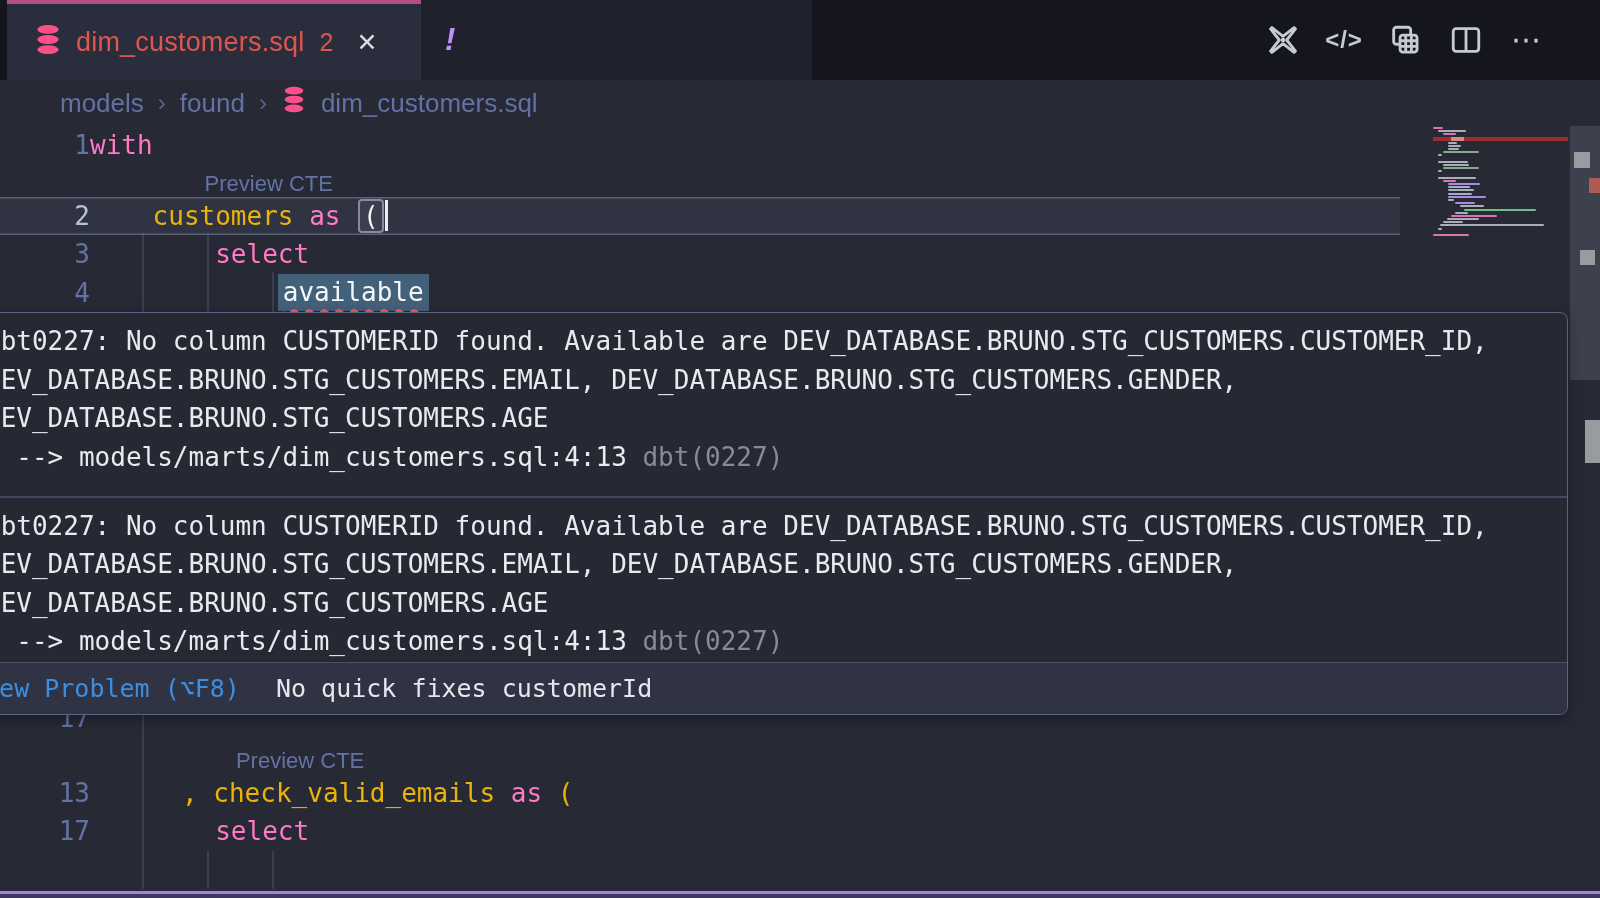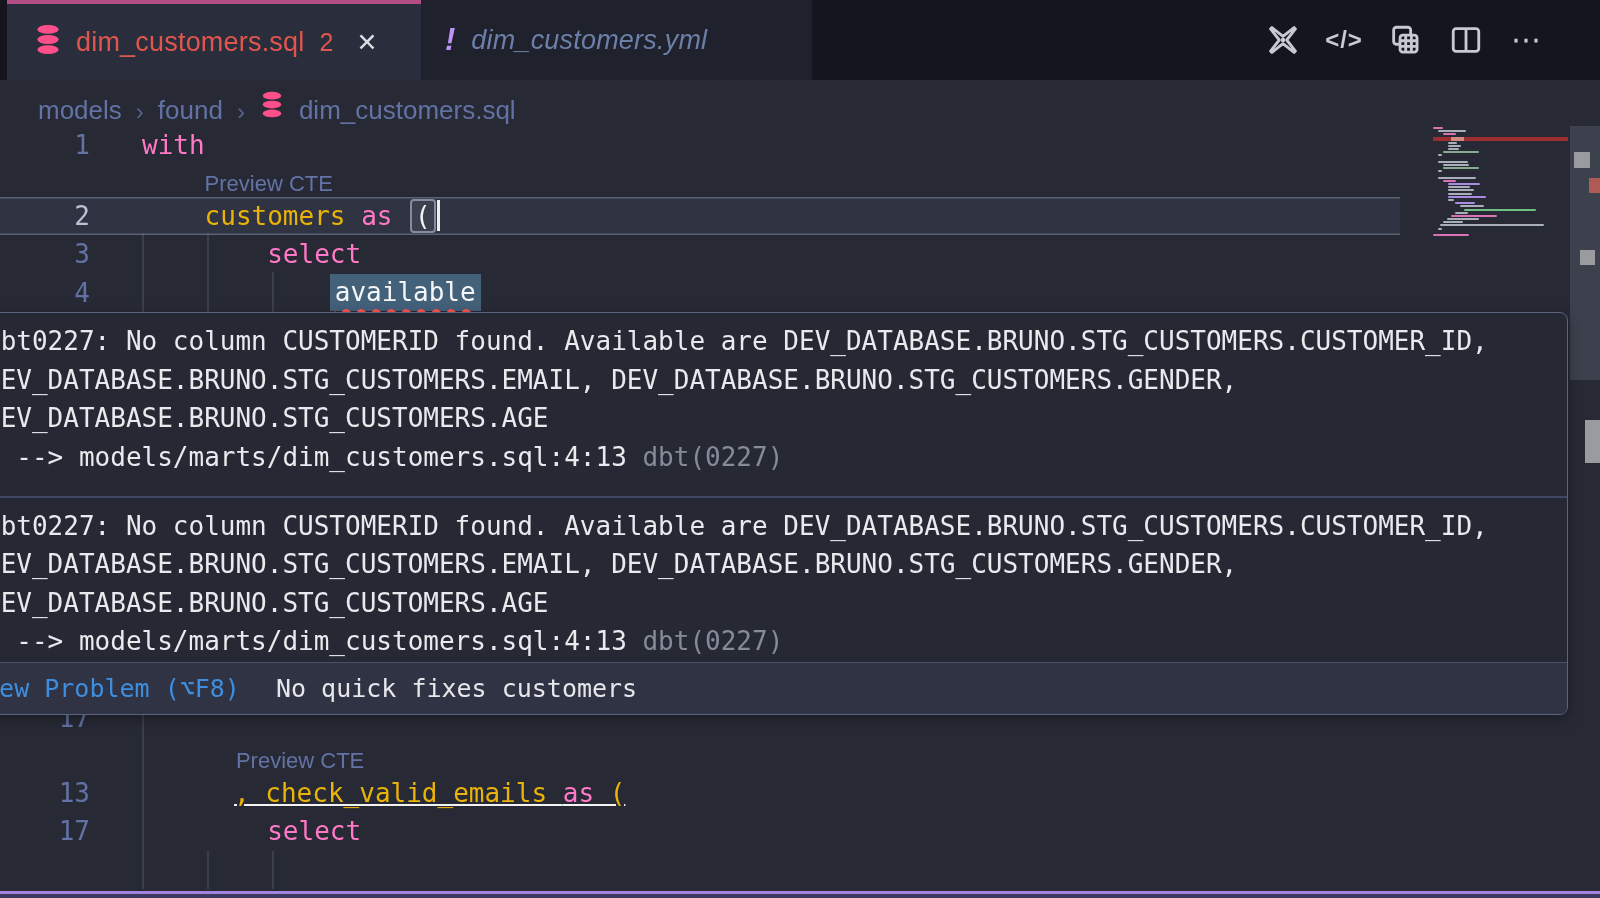--- a/index.html
+++ b/index.html
@@ -20,33 +20,33 @@
   .tab-yml .tab-label { color:#6b7fa8; font-style:italic; }
 
   .tab-actions { position:absolute; right:56px; top:0; height:80px; display:flex; align-items:center; gap:27px; }
   .action-ic { width:34px; height:34px; display:flex; align-items:center; justify-content:center; color:#c8cad1; cursor:pointer; }
   .action-ic svg { stroke:#c8cad1; }
   .code-glyph { font-size:24px; font-weight:bold; color:#c8cad1; letter-spacing:1px; }
   .dots-glyph { font-size:30px; color:#c8cad1; letter-spacing:2px; line-height:10px; }
 
   
   .breadcrumb { position:absolute; top:80px; left:0; width:1600px; height:46px; background:#272a35;
-                display:flex; align-items:flex-end; padding-left:38px; gap:14px; font-size:26px; color:#6272a4; }
+                display:flex; align-items:center; padding-left:60px; gap:14px; font-size:26px; color:#6272a4; }
   .crumb { cursor:pointer; }
   .crumb-sep { color:#566388; font-size:24px; }
   .db-icon { display:inline-block; }
 
   
   .editor { position:absolute; top:126px; left:0; width:1600px; height:772px; background:#272a35;
             font-family:"DejaVu Sans Mono", monospace; }
   .code-top { position:absolute; top:0; left:0; width:1600px; }
   .code-bottom { position:absolute; top:573px; left:0; width:1600px; }
   .row { display:flex; align-items:center; height:38.5px; font-size:26px; color:#f2f3f5; white-space:pre; }
   .row .ln { flex:0 0 90px; text-align:right; color:#6272a4; cursor:pointer; }
-  .row .code { margin-left:52px; display:flex; align-items:center; }
+  .row .code { display:flex; align-items:center; }
   .row.current { width:1400px; background:rgba(68,72,92,.32);
                  box-shadow: inset 0 1.5px 0 rgba(130,136,162,.55), inset 0 -1.5px 0 rgba(130,136,162,.55); }
   .row.current .ln { color:#b9c1d4; }
   .lens-row { height:32px; display:flex; align-items:flex-end; }
   .lens-row .lens { font-family:"Liberation Sans", sans-serif; font-size:22px; color:#6373a5; cursor:pointer; }
   .tk-kw { color:#ff79c6; }
   .tk-fg { color:#eab308; }
   .tk-brkt { border:2px solid #868ba0; border-radius:4px; background:rgba(255,255,255,.06);
              padding:0 3px; margin-left:2px; color:#f3f4f6; }
   .tk-caret { display:inline-block; width:3px; height:31px; background:#eceef2; margin-left:1px; }
@@ -95,21 +95,20 @@
           <ellipse cx="12" cy="12.6" rx="8.6" ry="3.6"></ellipse>
           <ellipse cx="12" cy="20.8" rx="8.6" ry="3.6"></ellipse>
         </svg>
       </span>
       <span class="tab-label">dim_customers.sql</span>
       <span class="tab-badge">2</span>
       <span class="tab-close">✕</span>
     </div>
     <div class="tab tab-yml">
       <span class="warn-glyph">!</span>
-      <span class="tab-label">dim_customers.yml</span>
     </div>
 
     <div class="tab-actions">
       <span class="action-ic">
         <svg width="34" height="34" viewBox="0 0 24 24" fill="none" stroke-width="2" stroke-linecap="round" stroke-linejoin="round">
           <path d="M4.2 3.2 L12 9.4 L19.8 3.2 L20.8 4.2 L14.6 12 L20.8 19.8 L19.8 20.8 L12 14.6 L4.2 20.8 L3.2 19.8 L9.4 12 L3.2 4.2 Z"></path>
           <circle cx="12" cy="12" r="1.6" fill="#c8cad1" stroke="none"></circle>
         </svg>
       </span>
       <span class="action-ic code-glyph">&lt;/&gt;</span>
@@ -161,21 +160,21 @@
         </div>
         <div class="row current"><span class="ln">2</span><span class="code" style="padding-left: 62.6px;"><span class="tk-fg">customers </span><span class="tk-kw">as</span><span class="tk-fg"> </span><span class="tk-brkt">(</span><span class="tk-caret"></span></span></div>
         <div class="row"><span class="ln">3</span><span class="code" style="padding-left: 125.2px;"><span class="tk-kw">select</span></span></div>
         <div class="row"><span class="ln">4</span><span class="code" style="padding-left: 187.8px;"><span class="tk-errword">available</span></span></div>
       </div>
     <div class="code-bottom" id="code-bottom">
         <div class="row"><span class="ln">17</span><span class="code" style="padding-left: 0px;"></span></div>
         <div class="lens-row" style="height: 36px;">
           <span class="lens" style="margin-left: 235.9px;">Preview CTE</span>
         </div>
-        <div class="row"><span class="ln">13</span><span class="code" style="padding-left: 92px; text-decoration: underline;"><span class="tk-fg">, check_valid_emails </span><span class="tk-kw">as</span><span class="tk-fg"> (</span></span></div>
+        <div class="row"><span class="ln">13</span><span class="code" style="padding-left: 92px;"><span class="tk-fg">, check_valid_emails </span><span class="tk-kw">as</span><span class="tk-fg"> (</span></span></div>
         <div class="row"><span class="ln">17</span><span class="code" style="padding-left: 125.2px;"><span class="tk-kw">select</span></span></div>
       </div>
 
     <div class="minimap" id="minimap">
         <div class="mini-line" style="margin-left: 0px; width: 10px; background: rgb(217, 115, 180);"></div>
         <div class="mini-line" style="margin-left: 5px; width: 28px; background: rgb(169, 174, 187);"></div>
         <div class="mini-line" style="margin-left: 10px; width: 13px; background: rgb(217, 115, 180);"></div>
         <div class="mini-err">
           <div class="seg"></div>
         </div>
@@ -225,19 +224,19 @@
       </div>
       <div class="hover-divider"></div>
       <div class="hover-block">
         <div class="hover-line">dbt0227: No column CUSTOMERID found. Available are DEV_DATABASE.BRUNO.STG_CUSTOMERS.CUSTOMER_ID,</div>
         <div class="hover-line">DEV_DATABASE.BRUNO.STG_CUSTOMERS.EMAIL, DEV_DATABASE.BRUNO.STG_CUSTOMERS.GENDER,</div>
         <div class="hover-line">DEV_DATABASE.BRUNO.STG_CUSTOMERS.AGE</div>
         <div class="hover-line"><span>  --&gt; models/marts/dim_customers.sql:4:13</span><span class="hover-code"> dbt(0227)</span></div>
       </div>
       <div class="hover-status">
         <span class="view-problem">View Problem (⌥F8)</span>
-        <span class="no-fixes">No quick fixes customers</span>
+        <span class="no-fixes">No quick fixes customerId</span>
       </div>
     </div>
   </div>
 
   <div class="bottom-sash"></div>
 </div>
 
 </body></html>

